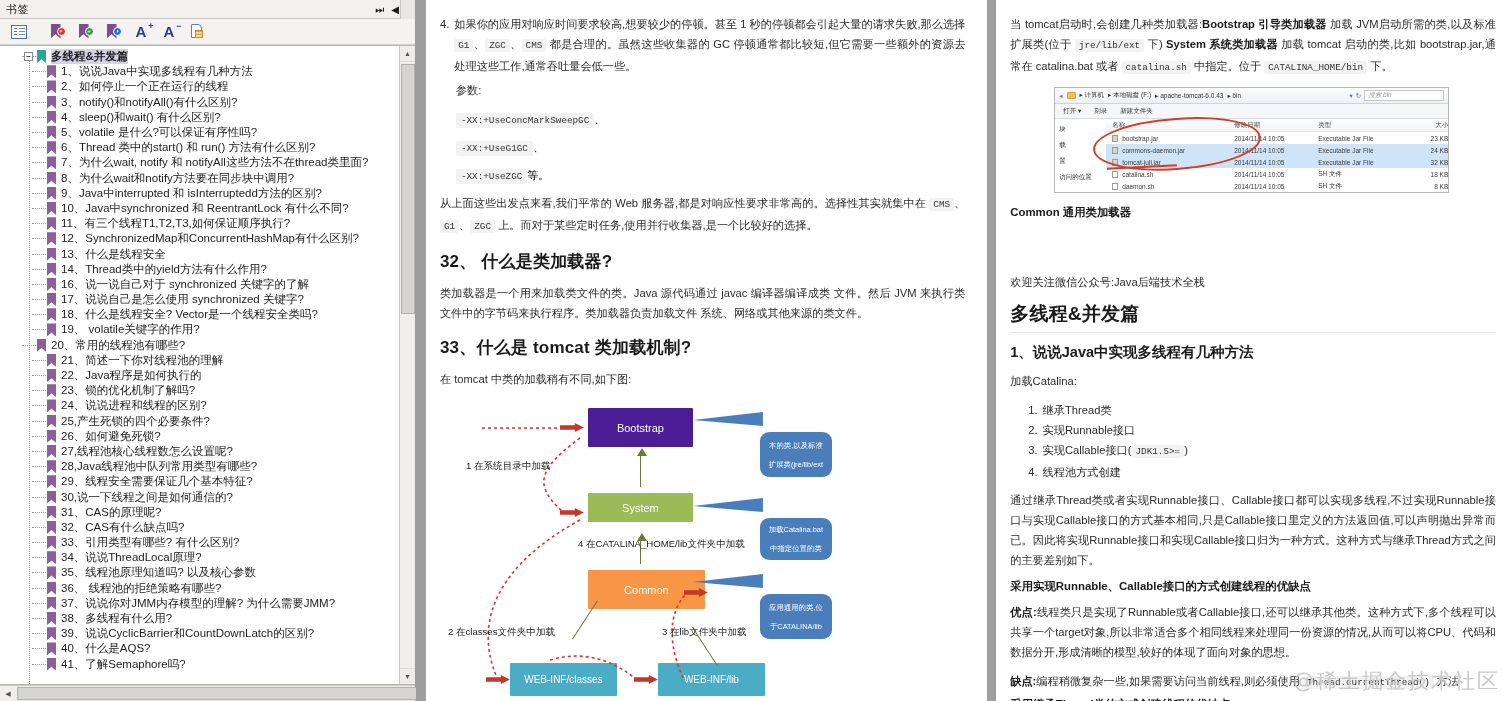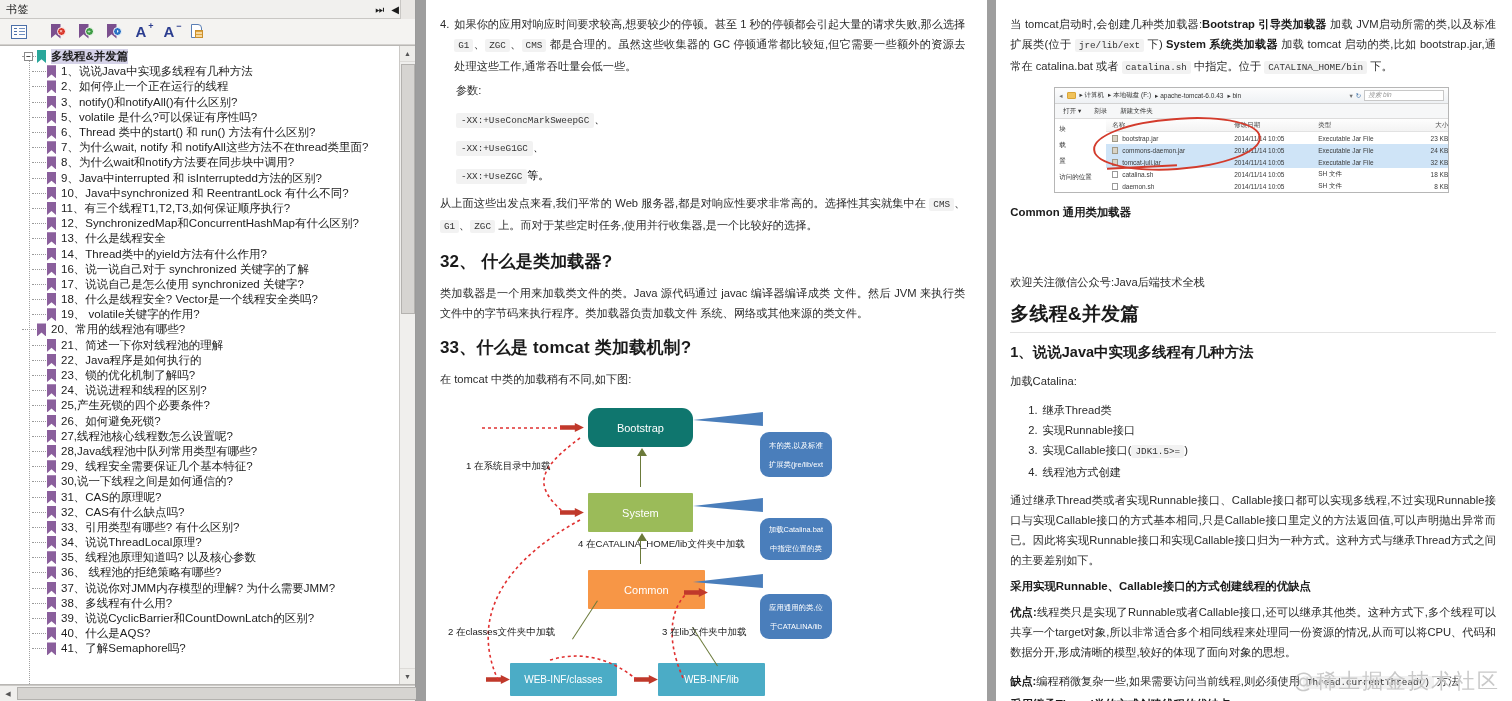--- a/index.html
+++ b/index.html
@@ -217,21 +217,21 @@
   .h-rule { border-bottom: 1px solid #e3e3e3; margin: 5px 0 9px 0; }
   .d-strong { font-weight: bold; color: #1a1a1a; }
   .bold-head { font-size: 11.4px; font-weight: bold; color: #1a1a1a; margin: 9px 0 8px; }
 
   
   .diagram { position: relative; width: 520px; height: 280px; margin-top: 8px; }
   .dbox {
     position: absolute; display: flex; align-items: center; justify-content: center;
     color: #ffffff; font-size: 11px; border-radius: 1px;
   }
-  .db-bootstrap { background: #0f766e; border-radius: 11px; }
+  .db-bootstrap { background: #4c1d95; }
   .db-system { background: #9bbb59; }
   .db-common { background: #f79646; }
   .db-cyan { background: #4bacc6; }
   .callout {
     position: absolute; background: #4a7ebb; color: #fff;
     border-radius: 9px; font-size: 7.4px; line-height: 19px;
     text-align: center; display: flex; align-items: center;
     justify-content: center; padding: 4px 7px; margin-top: 28px;
   }
   .callout-tail {
@@ -388,20 +388,25 @@
               <span class="bm-label">2、如何停止一个正在运行的线程</span>
             </div>
             <div class="bm-row" style="padding-left: 32px;">
               <span class="dash"></span>
               <span class="bm-flag"></span>
               <span class="bm-label">3、notify()和notifyAll()有什么区别?</span>
             </div>
             <div class="bm-row" style="padding-left: 32px;">
               <span class="dash"></span>
               <span class="bm-flag"></span>
+              <span class="bm-label">4、sleep()和wait() 有什么区别?</span>
+            </div>
+            <div class="bm-row" style="padding-left: 32px;">
+              <span class="dash"></span>
+              <span class="bm-flag"></span>
               <span class="bm-label">5、volatile 是什么?可以保证有序性吗?</span>
             </div>
             <div class="bm-row" style="padding-left: 32px;">
               <span class="dash"></span>
               <span class="bm-flag"></span>
               <span class="bm-label">6、Thread 类中的start() 和 run() 方法有什么区别?</span>
             </div>
             <div class="bm-row" style="padding-left: 32px;">
               <span class="dash"></span>
               <span class="bm-flag"></span>
@@ -616,21 +621,21 @@
 
         <h2 class="d-h">32、 什么是类加载器?</h2>
         <div class="d-p">类加载器是一个用来加载类文件的类。Java 源代码通过 javac 编译器编译成类 文件。然后 JVM 来执行类文件中的字节码来执行程序。类加载器负责加载文件 系统、网络或其他来源的类文件。</div>
 
         <h2 class="d-h">33、什么是 tomcat 类加载机制?</h2>
         <div class="d-p">在 tomcat 中类的加载稍有不同,如下图:</div>
 
         <div class="diagram">
 
           <div class="dbox db-bootstrap" style="left:148px;top:10px;width:105px;height:39px;">Bootstrap</div>
-          <div class="dbox db-system" style="left:148px;top:95px;width:105px;height:39px;">System</div>
+          <div class="dbox db-system" style="left:148px;top:95px;width:105px;height:29px;">System</div>
           <div class="dbox db-common" style="left:148px;top:172px;width:117px;height:39px;">Common</div>
           <div class="dbox db-cyan" style="left:70px;top:265px;width:107px;height:33px;font-size:10px;">WEB-INF/classes</div>
           <div class="dbox db-cyan" style="left:218px;top:265px;width:107px;height:33px;font-size:10px;">WEB-INF/lib</div>
 
           <div class="arrow-green" style="left:200px;top:57px;height:32px;"></div>
           <div class="arrow-green" style="left:200px;top:142px;height:24px;"></div>
           <div style="position:absolute;left:153px;top:216px;width:50px;height:46px;border-left:1.5px solid #6b7a3a;transform:rotate(33deg);transform-origin:top;"></div>
           <div style="position:absolute;left:248px;top:216px;width:50px;height:46px;border-left:1.5px solid #6b7a3a;transform:rotate(-33deg);transform-origin:top;"></div>
 
           <div class="red-arrow" style="left:120px;top:25px;width:24px;"></div>

